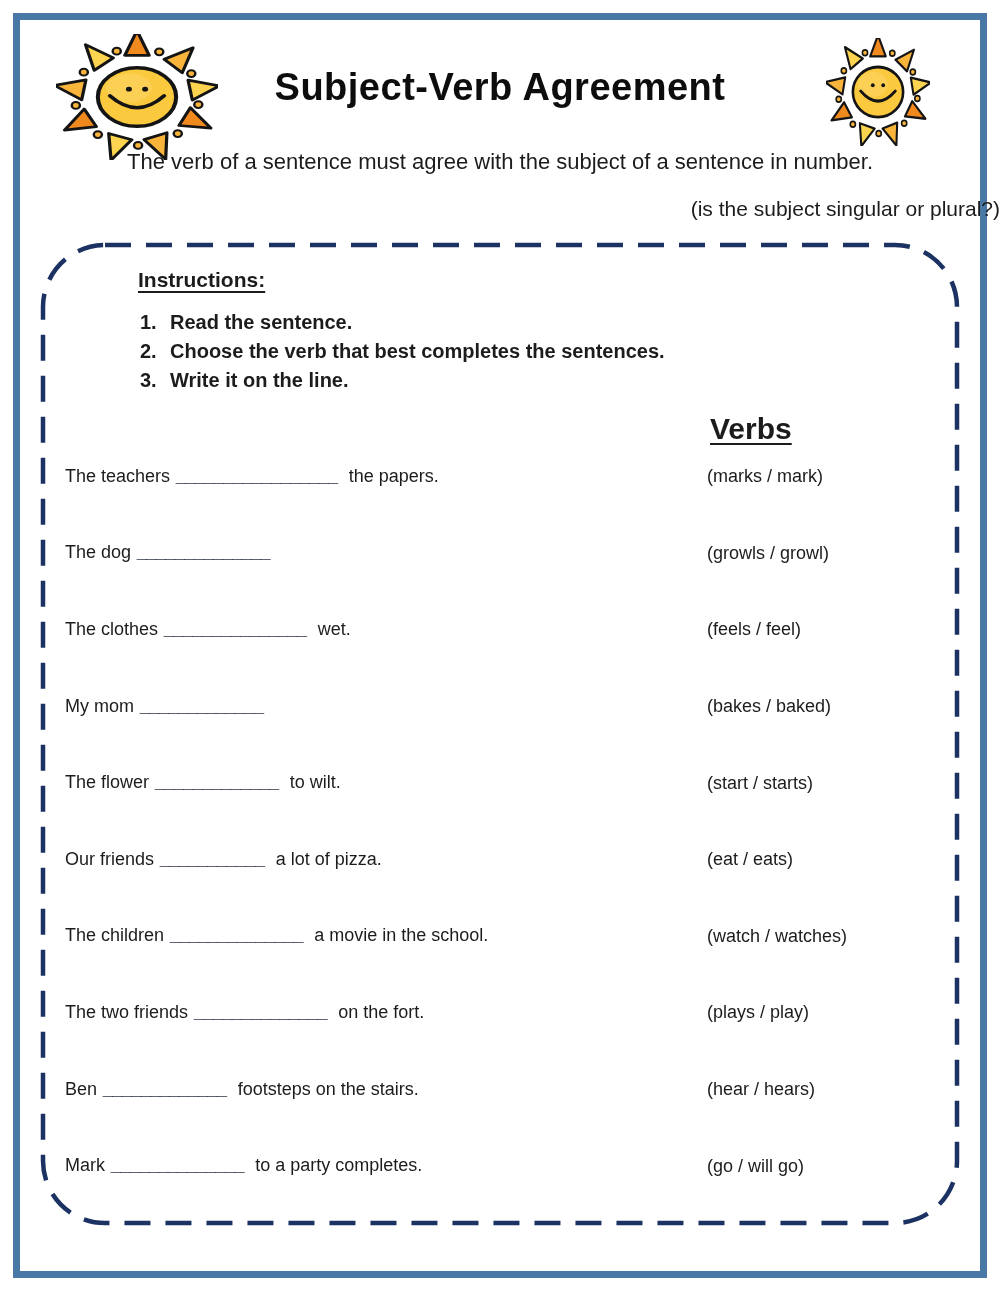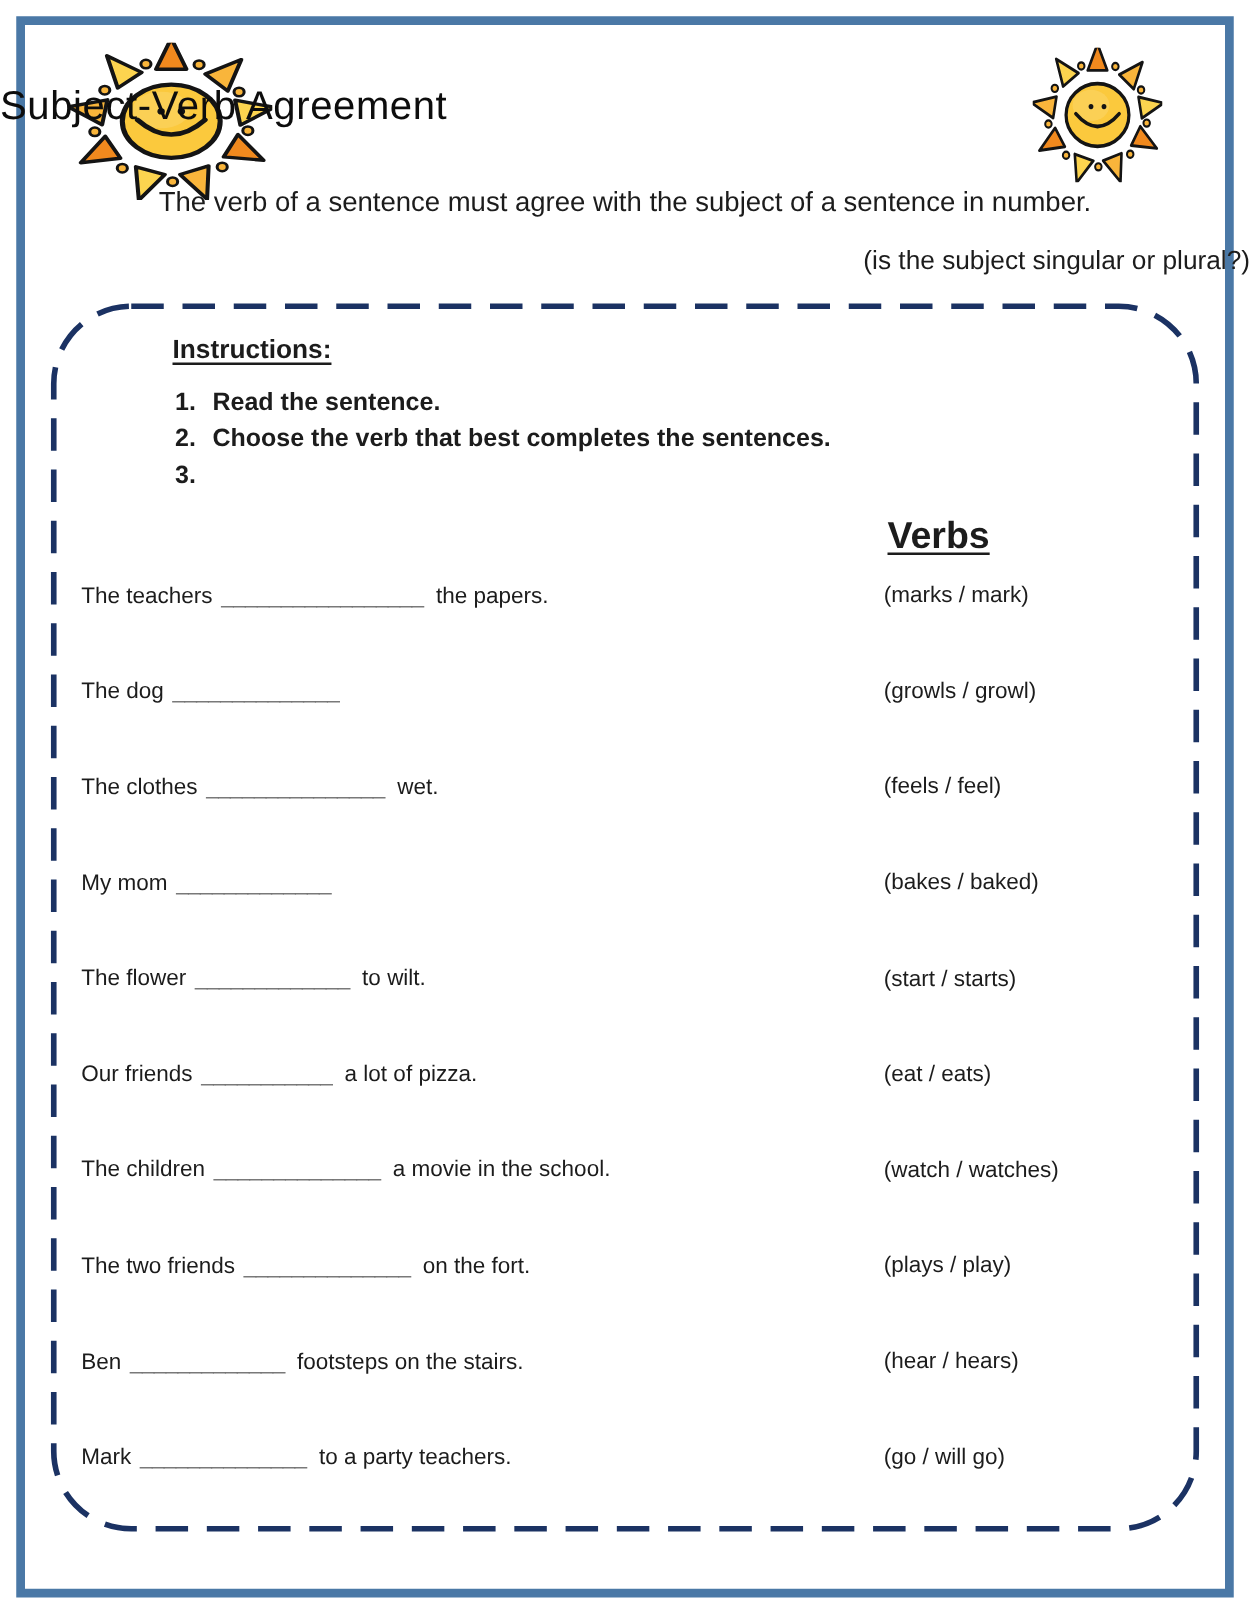--- a/index.html
+++ b/index.html
@@ -14,22 +14,22 @@
   .frame {
     position: absolute;
     left: 13px; top: 13px; right: 13px; bottom: 13px;
     border: 7px solid #4a78a6;
   }
   .sun { position: absolute; }
   .sun-left { left: 56px; top: 34px; width: 162px; height: 126px; }
   .sun-right { left: 826px; top: 38px; width: 104px; height: 108px; }
   .title {
     position: absolute; left: 0; right: 0; top: 66px;
-    text-align: left;
-    font-size: 32px; font-weight: normal; letter-spacing: 0.5px;
+    text-align: center;
+    font-size: 38px; font-weight: bold; letter-spacing: 0.5px;
     color: #0d0d0d;
   }
   .description {
     position: absolute; left: 0; right: 0; top: 149px;
     text-align: center;
     font-size: 22px; font-weight: 500;
   }
   .hint {
     position: absolute; left: 0; right: 0; top: 197px;
     text-align: right;
@@ -65,21 +65,22 @@
     position: relative;
     height: 76.6px;
     display: flex; align-items: center;
     font-size: 18px;
     white-space: nowrap;
   }
   .blank {
     display: inline-block;
     letter-spacing: -0.5px;
     margin: 0 10px 0 7px;
-    color: #737373;
+    color: #0f172a;
+    font-style: italic;
   }
   .verbs {
     position: absolute; left: 642px; top: 50%;
     transform: translateY(-50%);
     white-space: nowrap;
   }
   svg.hidden-defs { position: absolute; width: 0; height: 0; }
 </style>
 </head>
 <body>
@@ -141,20 +142,21 @@
   <div class="step">
     <span class="step-number">1.</span>
     <span>Read the sentence.</span>
   </div>
   <div class="step">
     <span class="step-number">2.</span>
     <span>Choose the verb that best completes the sentences.</span>
   </div>
   <div class="step">
     <span class="step-number">3.</span>
+    <span>Write it on the line.</span>
   </div>
 </div>
 
 <div class="verbs-header">Verbs</div>
 
 <div class="rows">
   <div class="row">
     <span>The teachers</span>
     <span class="blank">_________________</span>
     <span>the papers.</span>
@@ -211,16 +213,16 @@
   <div class="row">
     <span>Ben</span>
     <span class="blank">_____________</span>
     <span>footsteps on the stairs.</span>
     <span class="verbs">(hear / hears)</span>
   </div>
 
   <div class="row">
     <span>Mark</span>
     <span class="blank">______________</span>
-    <span>to a party teachers.</span>
+    <span>to a party completes.</span>
     <span class="verbs">(go / will go)</span>
   </div>
 </div>
 
 </body></html>

